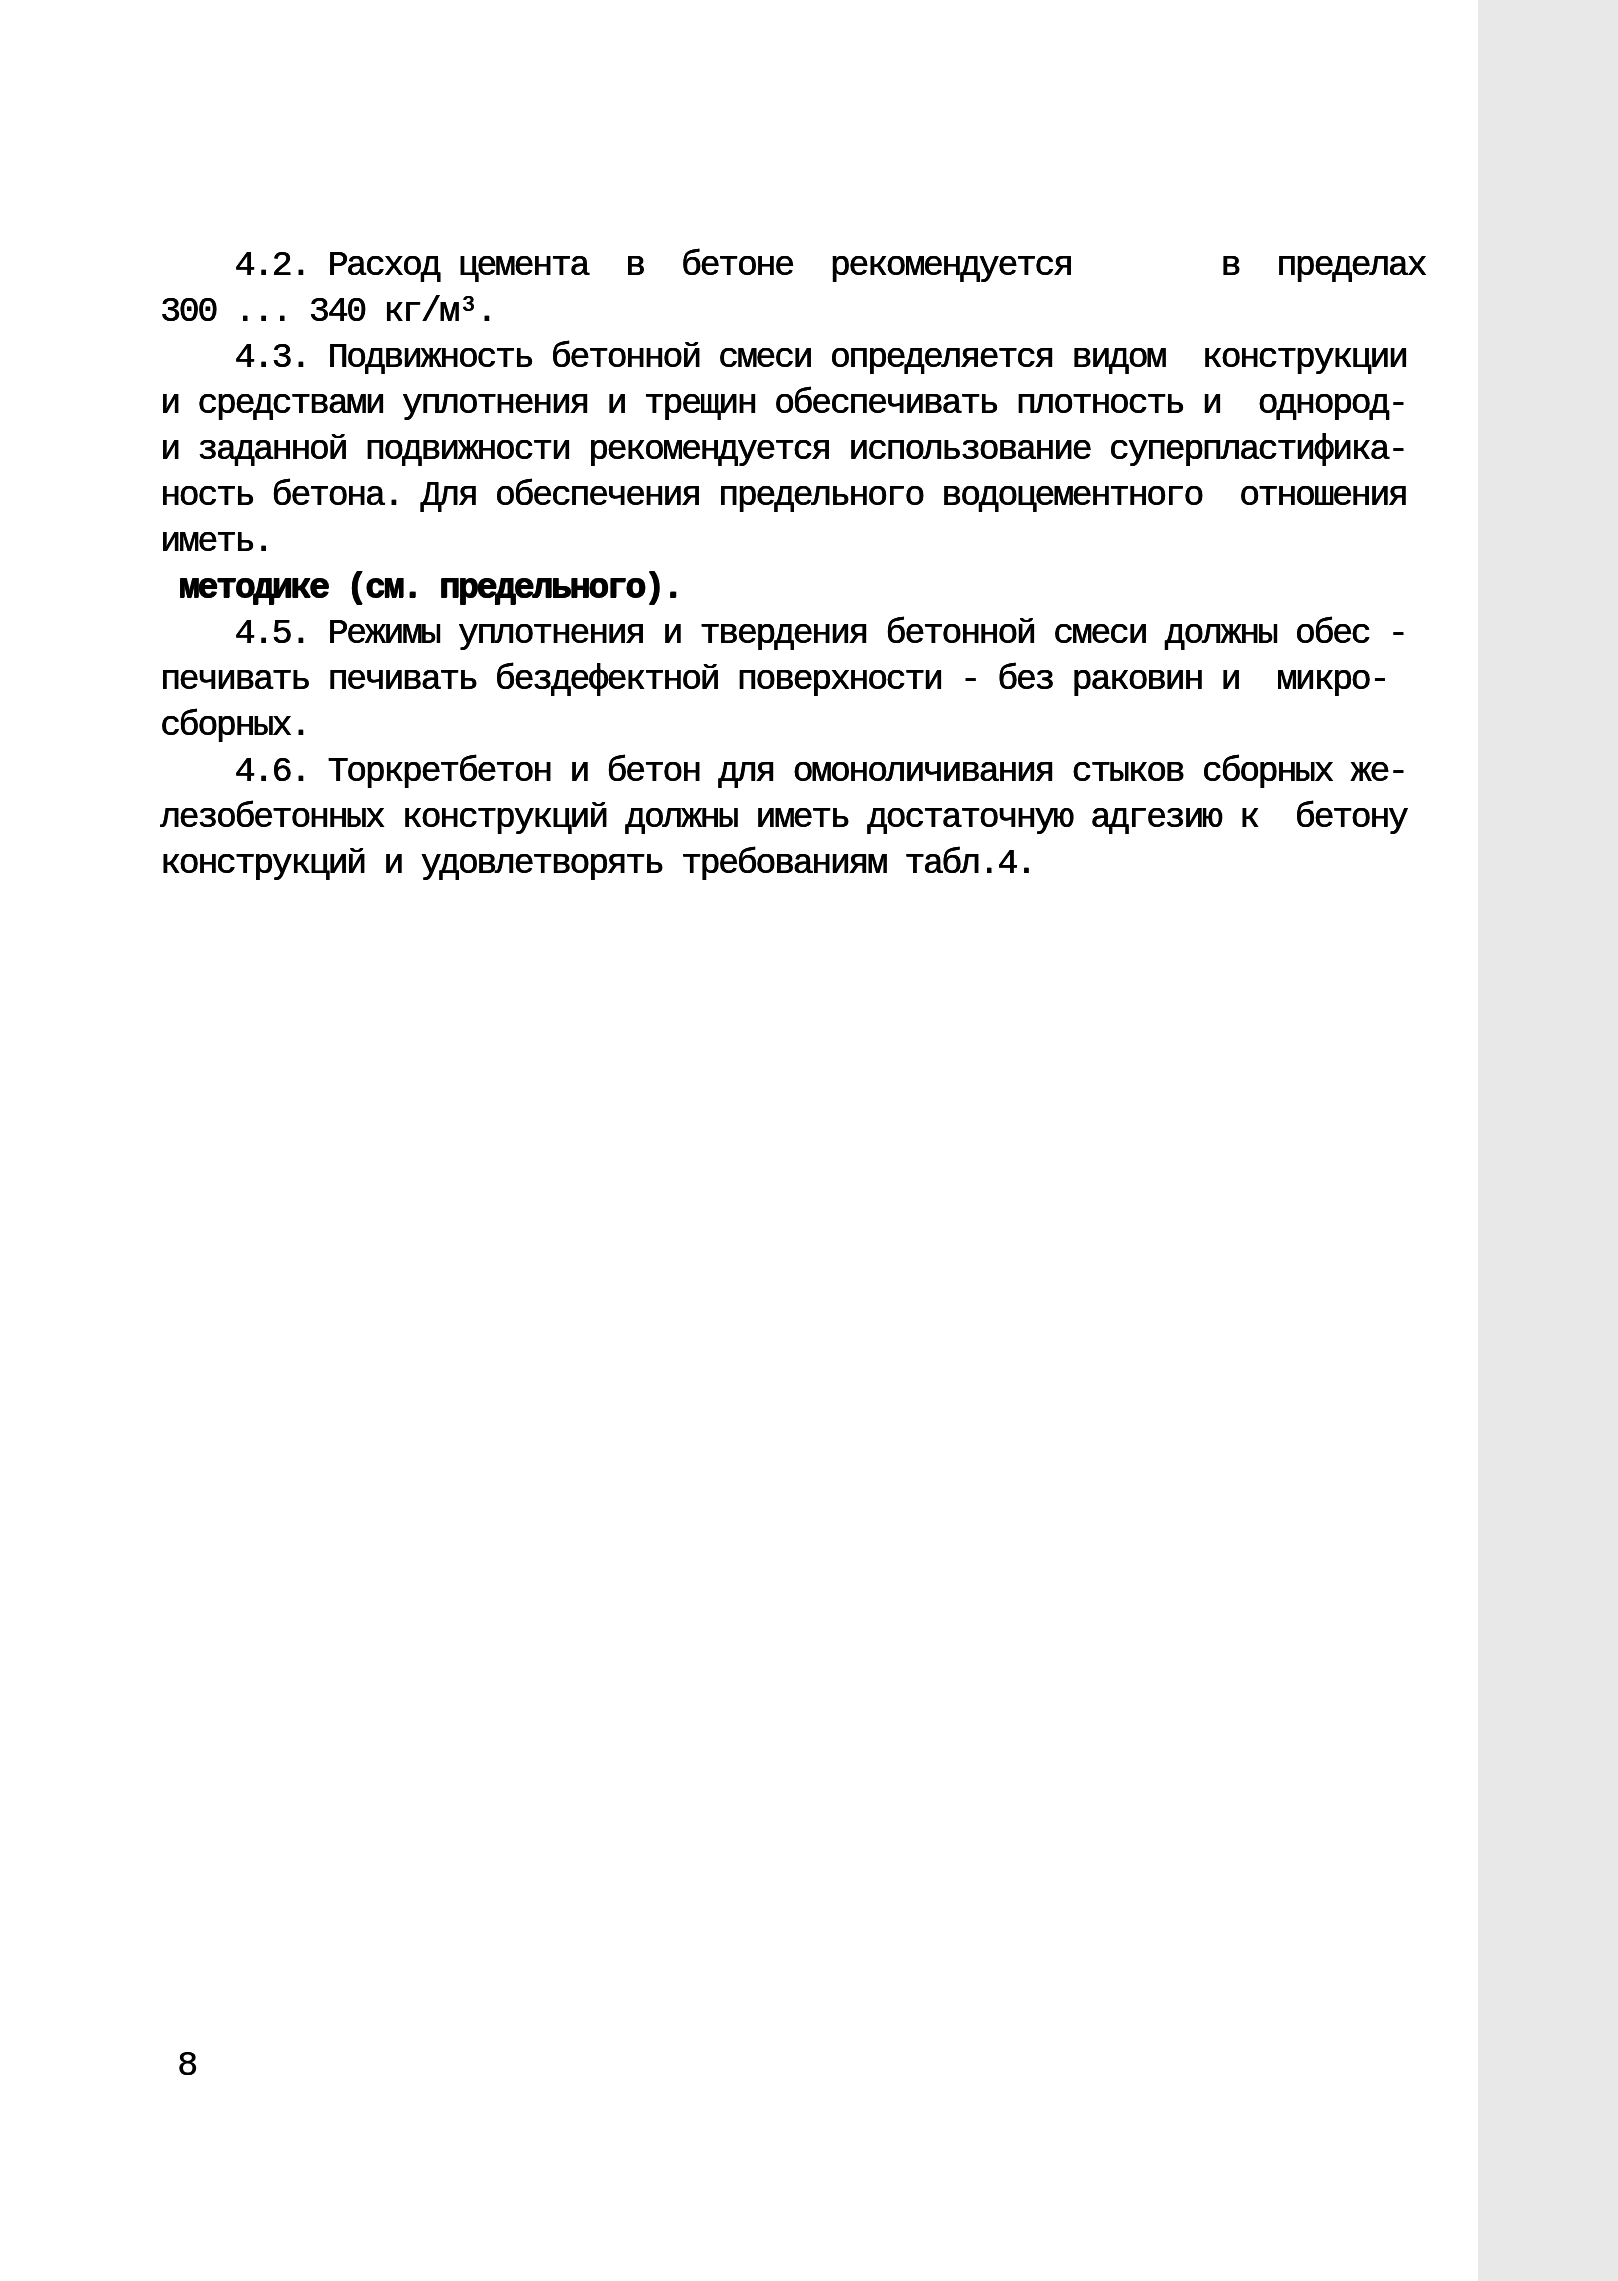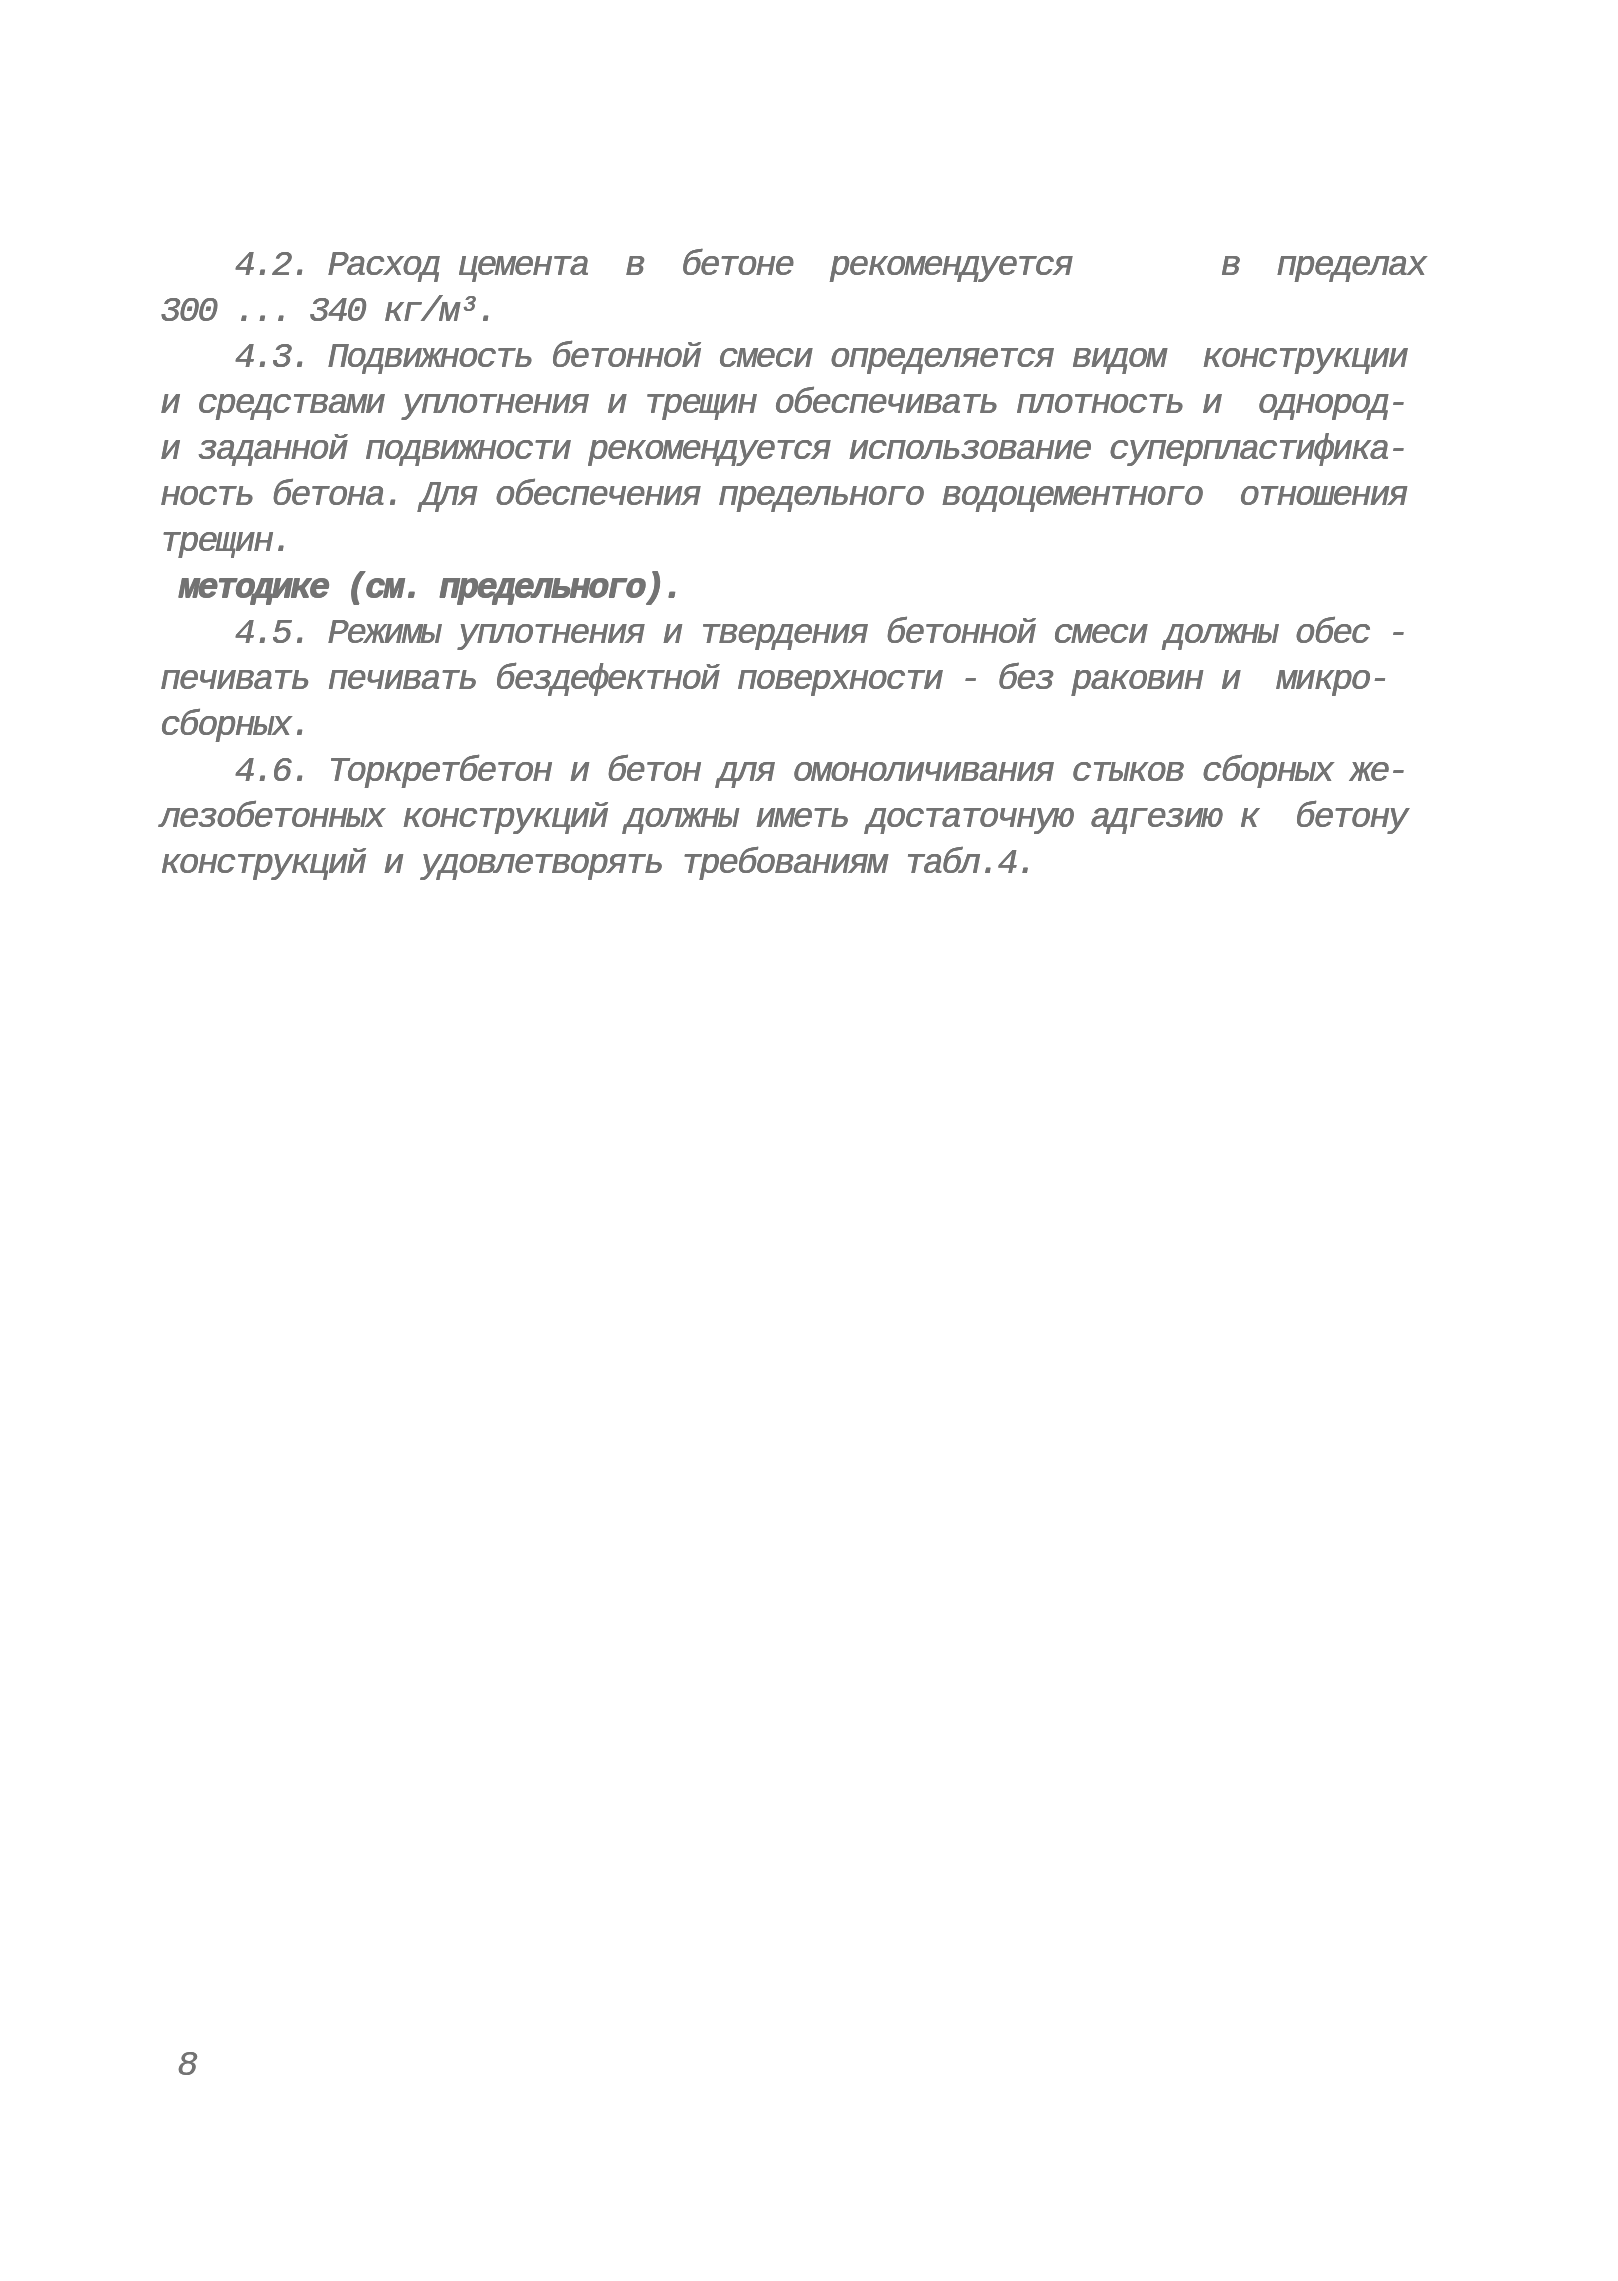--- a/index.html
+++ b/index.html
@@ -2,27 +2,26 @@
 <html><head>
 <meta charset="utf-8">
 <style>
   html, body {
     margin: 0;
     padding: 0;
     background: #e8e8e8;
   }
   .sheet {
     position: relative;
-    width: 1618px;
+    width: 1478px;
     height: 2282px;
     background: #ffffff;
     overflow: hidden;
     font-family: "Liberation Mono", "DejaVu Sans Mono", monospace;
-    color: #737373;
-    font-style: italic;
+    color: #000000;
   }
   .text-block {
     position: absolute;
     left: 160px;
     top: 243px;
   }
   .line {
     white-space: pre;
     font-size: 35px;
     line-height: 46px;
@@ -47,21 +46,21 @@
 <body>
 
 <div class="sheet">
   <div class="text-block">
     <div class="line">    4.2. Расход цемента  в  бетоне  рекомендуется        в  пределах</div>
     <div class="line">300 ... 340 кг/м³.</div>
     <div class="line">    4.3. Подвижность бетонной смеси определяется видом  конструкции</div>
     <div class="line">и средствами уплотнения и трещин обеспечивать плотность и  однород-</div>
     <div class="line">и заданной подвижности рекомендуется использование суперпластифика-</div>
     <div class="line">ность бетона. Для обеспечения предельного водоцементного  отношения</div>
-    <div class="line">трещин.</div>
+    <div class="line">иметь.</div>
     <div class="line bold"> методике (см. предельного).</div>
     <div class="line">    4.5. Режимы уплотнения и твердения бетонной смеси должны обес -</div>
     <div class="line">печивать печивать бездефектной поверхности - без раковин и  микро-</div>
     <div class="line">сборных.</div>
     <div class="line">    4.6. Торкретбетон и бетон для омоноличивания стыков сборных же-</div>
     <div class="line">лезобетонных конструкций должны иметь достаточную адгезию к  бетону</div>
     <div class="line">конструкций и удовлетворять требованиям табл.4.</div>
   </div>
   <div class="page-number">8</div>
 </div>

